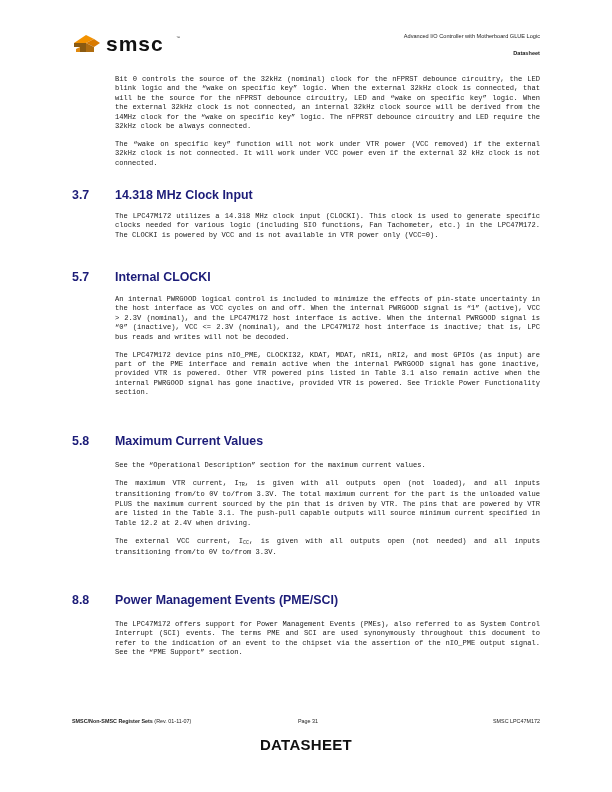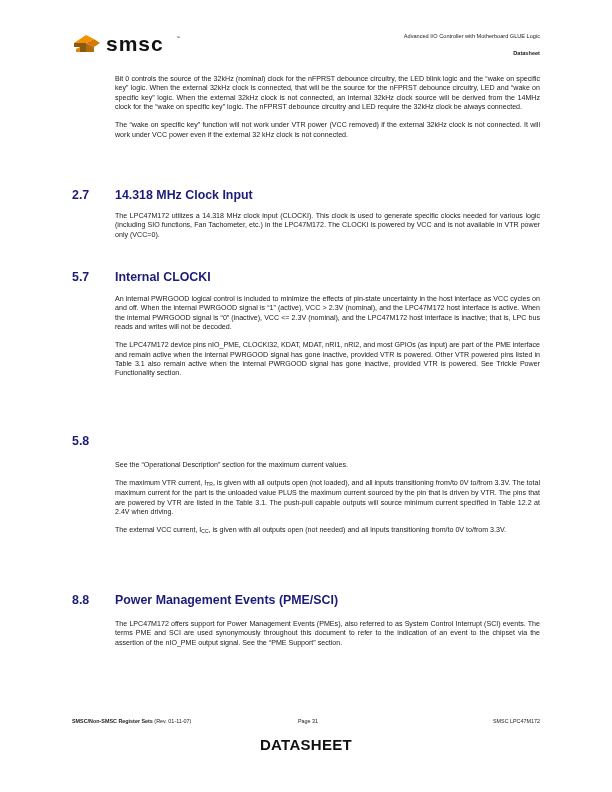--- a/index.html
+++ b/index.html
@@ -8,21 +8,21 @@
   .page { position: absolute; left: 0; top: 0; width: 612px; height: 740px; }
 
   .header { position: absolute; left: 72px; top: 26px; width: 468px; height: 40px; }
   .logo { position: absolute; left: 0; top: 4px; width: 130px; height: 26px; }
   .logo svg { display: block; }
   .header-title { position: absolute; right: 0; top: 7px; font-size: 5.6px; color: #222; }
   .header-sub { position: absolute; right: 0; top: 24px; font-size: 5.6px; font-weight: bold; color: #222; }
 
   .body-text { position: absolute; left: 115px; width: 425px; font-size: 7.1px;
                line-height: 9.4px; text-align: justify; color: #1a1a1a; }
-  .body-text p { margin: 0 0 8.6px 0; }
+  .body-text p { margin: 0 0 8.6px 0; font-family: Liberation Mono, monospace; }
 
   .section-heading { position: absolute; left: 72px; width: 470px; height: 18px;
                      color: #1c1c78; font-weight: bold; font-size: 12.4px; }
   .section-num { position: absolute; left: 0; top: 0; }
   .section-title { position: absolute; left: 43px; top: 0; }
 
   sub { font-size: 5px; vertical-align: -1px; }
 
   .footer { position: absolute; left: 72px; top: 718px; width: 468px; font-size: 5.4px; color: #222; }
   .footer-left { position: absolute; left: 0; top: 0; }
@@ -54,38 +54,39 @@
     <div class="header-title">Advanced I/O Controller with Motherboard GLUE Logic</div>
     <div class="header-sub">Datasheet</div>
   </div>
 
   <div class="body-text" style="top:75px;">
     <p>Bit 0 controls the source of the 32kHz (nominal) clock for the nFPRST debounce circuitry, the LED blink logic and the “wake on specific key” logic.  When the external 32kHz clock is connected, that will be the source for the nFPRST debounce circuitry, LED and “wake on specific key” logic.  When the external 32kHz clock is not connected, an internal 32kHz clock source will be derived from the 14MHz clock for the “wake on specific key” logic.  The nFPRST debounce circuitry and LED require the 32kHz clock be always connected.</p>
     <p>The “wake on specific key” function will not work under VTR power (VCC removed) if the external 32kHz clock is not connected.  It will work under VCC power even if the external 32 kHz clock is not connected.</p>
   </div>
 
   <div class="section-heading" style="top:188px;">
-    <span class="section-num">2.7</span>
+    <span class="section-num">3.7</span>
     <span class="section-title">14.318 MHz Clock Input</span>
   </div>
   <div class="body-text" style="top:212px;">
     <p>The LPC47M172 utilizes a 14.318 MHz clock input (CLOCKI).  This clock is used to generate specific clocks needed for various logic (including SIO functions, Fan Tachometer, etc.) in the LPC47M172.  The CLOCKI is powered by VCC and is not available in VTR power only (VCC=0).</p>
   </div>
 
   <div class="section-heading" style="top:270px;">
     <span class="section-num">5.7</span>
     <span class="section-title">Internal CLOCKI</span>
   </div>
   <div class="body-text" style="top:295px;">
     <p>An internal PWRGOOD logical control is included to minimize the effects of pin-state uncertainty in the host interface as VCC cycles on and off.  When the internal PWRGOOD signal is “1” (active), VCC &gt; 2.3V (nominal), and the LPC47M172 host interface is active.  When the internal PWRGOOD signal is “0” (inactive), VCC &lt;= 2.3V (nominal), and the LPC47M172 host interface is inactive; that is, LPC bus reads and writes will not be decoded.</p>
     <p>The LPC47M172 device pins nIO_PME, CLOCKI32, KDAT, MDAT, nRI1, nRI2, and most GPIOs (as input) are part of the PME interface and remain active when the internal PWRGOOD signal has gone inactive, provided VTR is powered.  Other VTR powered pins listed in Table 3.1 also remain active when the internal PWRGOOD signal has gone inactive, provided VTR is powered.  See Trickle Power Functionality section.</p>
   </div>
 
   <div class="section-heading" style="top:434px;">
     <span class="section-num">5.8</span>
+    <span class="section-title">Maximum Current Values</span>
   </div>
   <div class="body-text" style="top:461px;">
     <p>See the “Operational Description” section for the maximum current values.</p>
     <p><span>The maximum VTR current, I</span><sub>TR</sub><span>, is given with all outputs open (not loaded), and all inputs transitioning from/to 0V to/from 3.3V.  The total maximum current for the part is the unloaded value PLUS the maximum current sourced by the pin that is driven by VTR.  The pins that are powered by VTR are listed in the Table 3.1.  The push-pull capable outputs will source minimum current specified in Table 12.2 at 2.4V when driving.</span></p>
     <p><span>The external VCC current, I</span><sub>CC</sub><span>, is given with all outputs open (not needed) and all inputs transitioning from/to 0V to/from 3.3V.</span></p>
   </div>
 
   <div class="section-heading" style="top:593px;">
     <span class="section-num">8.8</span>
     <span class="section-title">Power Management Events (PME/SCI)</span>

